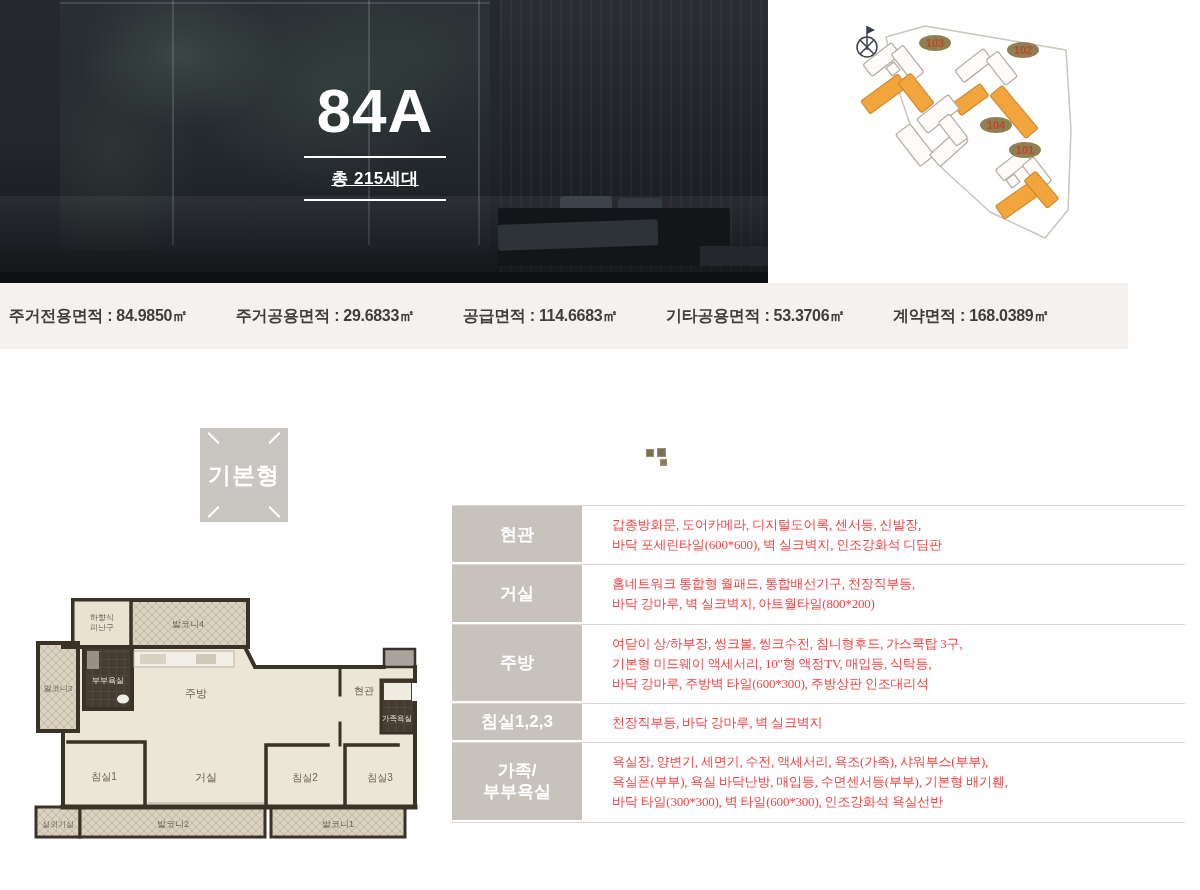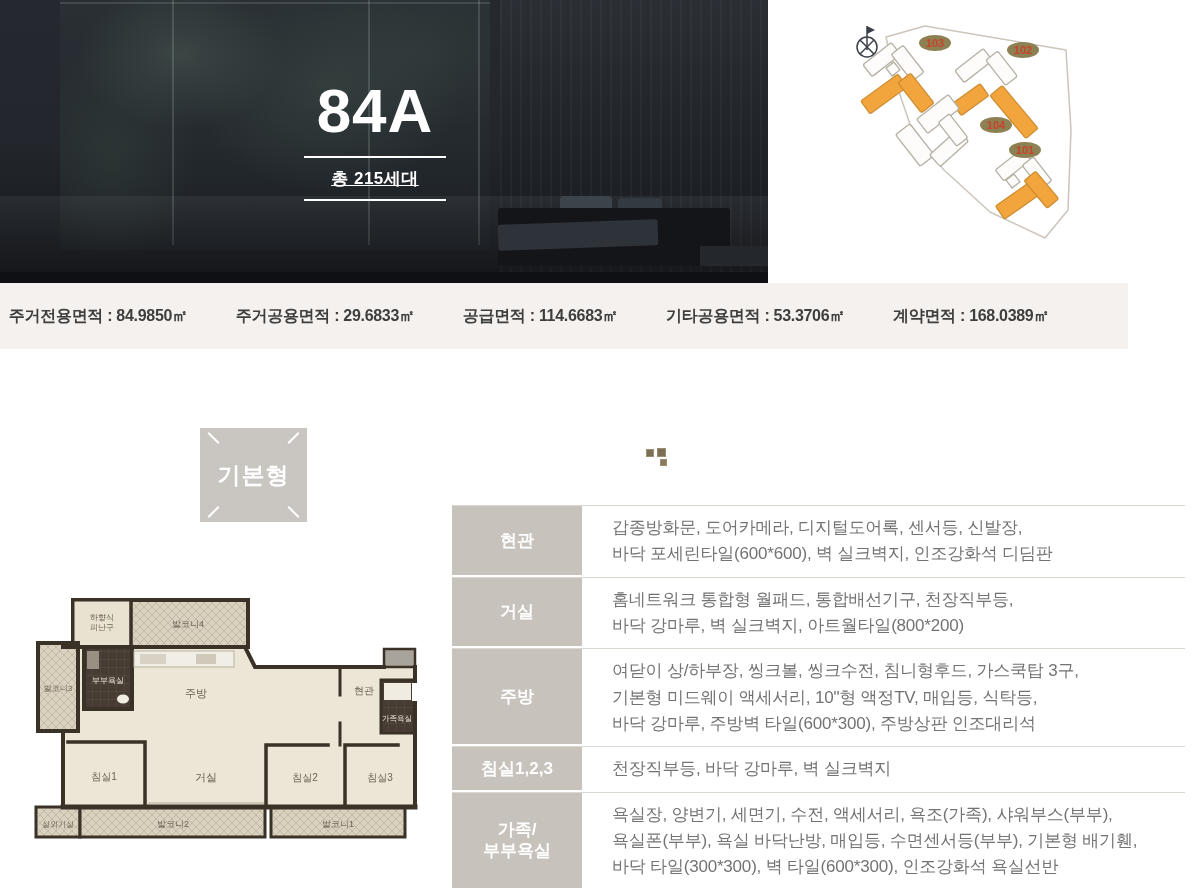--- a/index.html
+++ b/index.html
@@ -47,42 +47,42 @@
 
   
   .statsbar{position:absolute;left:0;top:283px;width:1128px;height:66px;background:#f4f1ee;
     display:flex;align-items:center;justify-content:center;padding-right:70px;box-sizing:border-box;}
   .stat{font-size:16px;font-weight:600;color:#3e3e3e;letter-spacing:-.3px;padding:0 24px;white-space:nowrap;}
   .stat-div{width:1px;height:15px;background:#ccc8c1;}
 
   
   .content{position:absolute;left:0;top:349px;width:1200px;height:541px;background:#fff;}
 
-  .type-badge{position:absolute;left:200px;top:79px;width:107px;height:94px;background:#c9c6c1;
+  .type-badge{position:absolute;left:200px;top:79px;width:88px;height:94px;background:#c9c6c1;
     display:flex;align-items:center;justify-content:center;}
   .type-badge span.txt{color:#fff;font-size:23px;font-weight:700;letter-spacing:1px;}
   .cm{position:absolute;width:15px;height:2px;background:#fff;}
   .cm-tl{left:6px;top:9px;transform:rotate(45deg);}
   .cm-tr{right:6px;top:9px;transform:rotate(-45deg);}
   .cm-bl{left:6px;bottom:9px;transform:rotate(-45deg);}
   .cm-br{right:6px;bottom:9px;transform:rotate(45deg);}
 
   .items-title{position:absolute;left:452px;top:107px;font-size:27px;font-weight:700;color:#303030;letter-spacing:-.5px;}
   .sq{position:absolute;border:1px solid #9c8d70;background:#7d6f55;}
   .sq1{left:646px;top:100px;width:6px;height:6px;}
   .sq2{left:657px;top:99px;width:7px;height:7px;}
   .sq3{left:660px;top:110px;width:5px;height:5px;background:#8a7a5e;}
 
   .items-table{position:absolute;left:452px;top:156px;width:733px;border-top:1px solid #dcd8d1;}
   .row{display:flex;border-bottom:1px solid #dcd8d1;}
   .rlabel{width:130px;min-width:130px;background:#c7c3bc;border-bottom:2px solid #fff;
     display:flex;align-items:center;justify-content:center;text-align:center;
     color:#fff;font-weight:700;font-size:17px;line-height:1.25;white-space:pre-line;}
   .rcontent{flex:1;display:flex;align-items:center;padding:9px 8px 9px 30px;
-    font-size:17px;color:#737373;line-height:1.55;white-space:pre-line;letter-spacing:-.2px;}
+    font-size:13px;color:#ef4444;line-height:1.55;white-space:pre-line;letter-spacing:-.2px;font-family:Liberation Serif, serif;}
 
   
   .floorplan{position:absolute;left:28px;top:246px;width:412px;height:255px;}
   .wall{stroke:#3a3127;fill:none;stroke-linecap:square;}
   .rml{fill:#6b6255;text-anchor:middle;font-family:"Liberation Sans",sans-serif;}
   .rmw{fill:#efe9dd;text-anchor:middle;font-family:"Liberation Sans",sans-serif;}
 </style>
 </head>
 <body>
 

